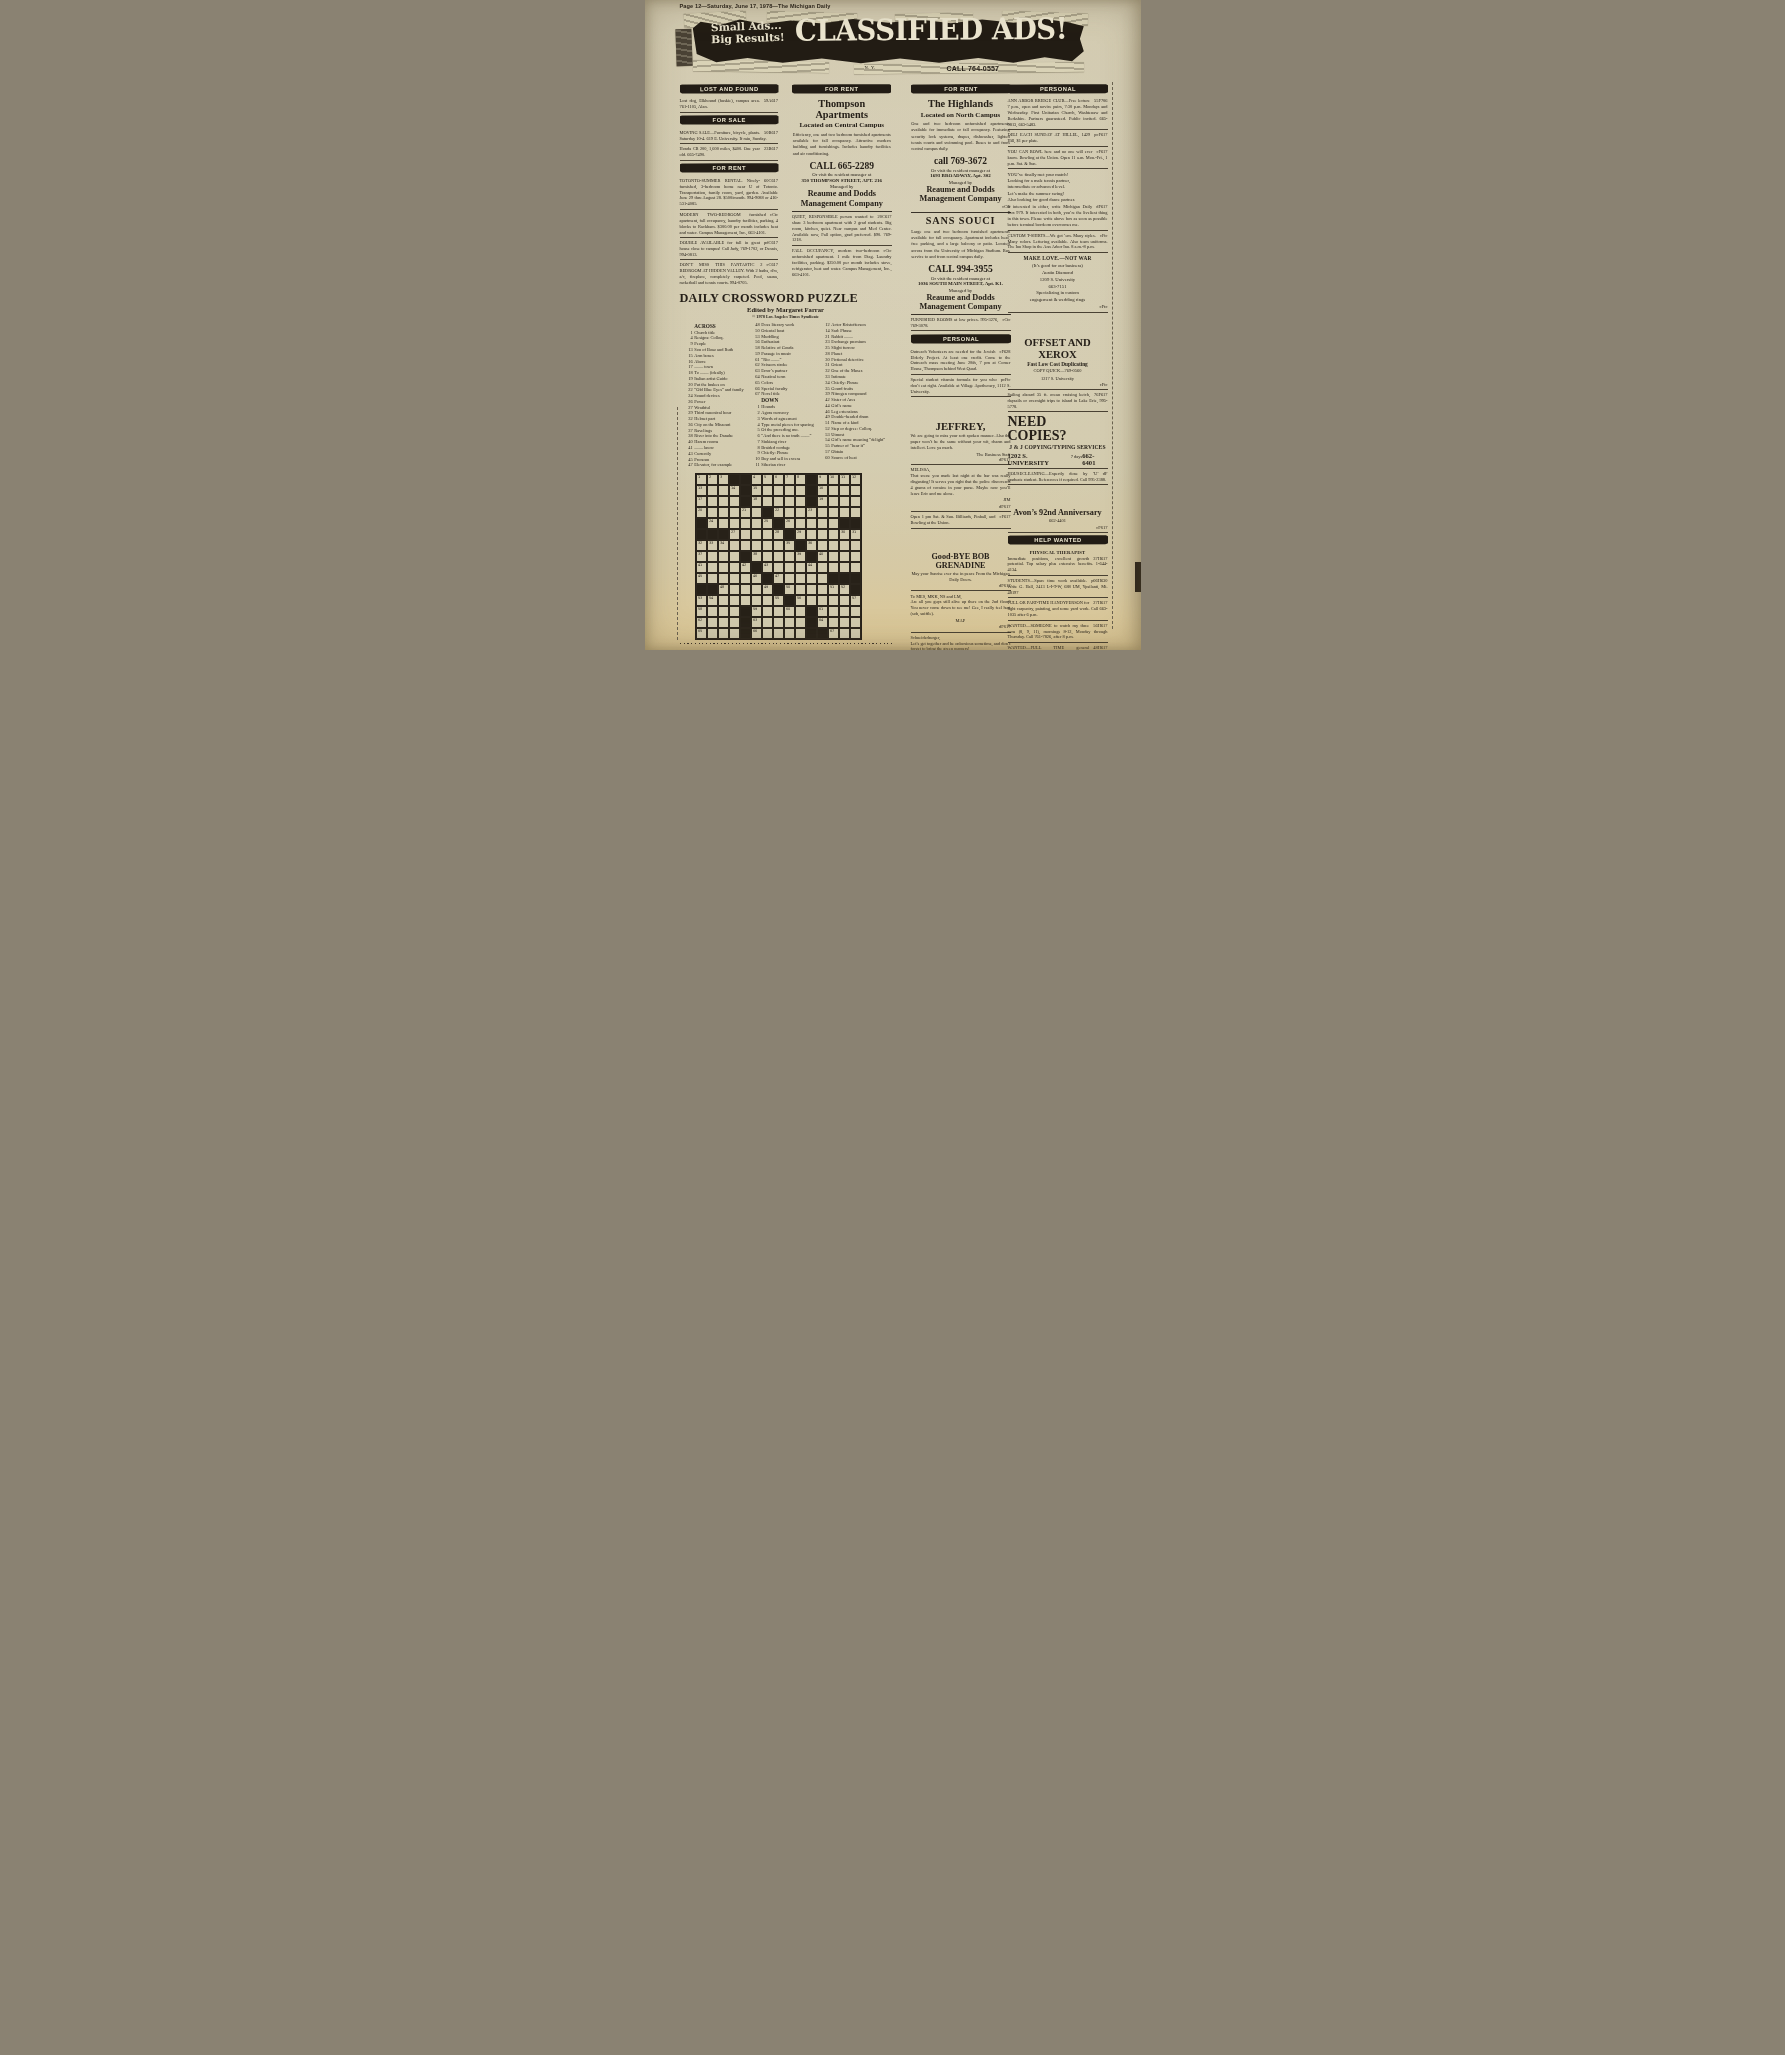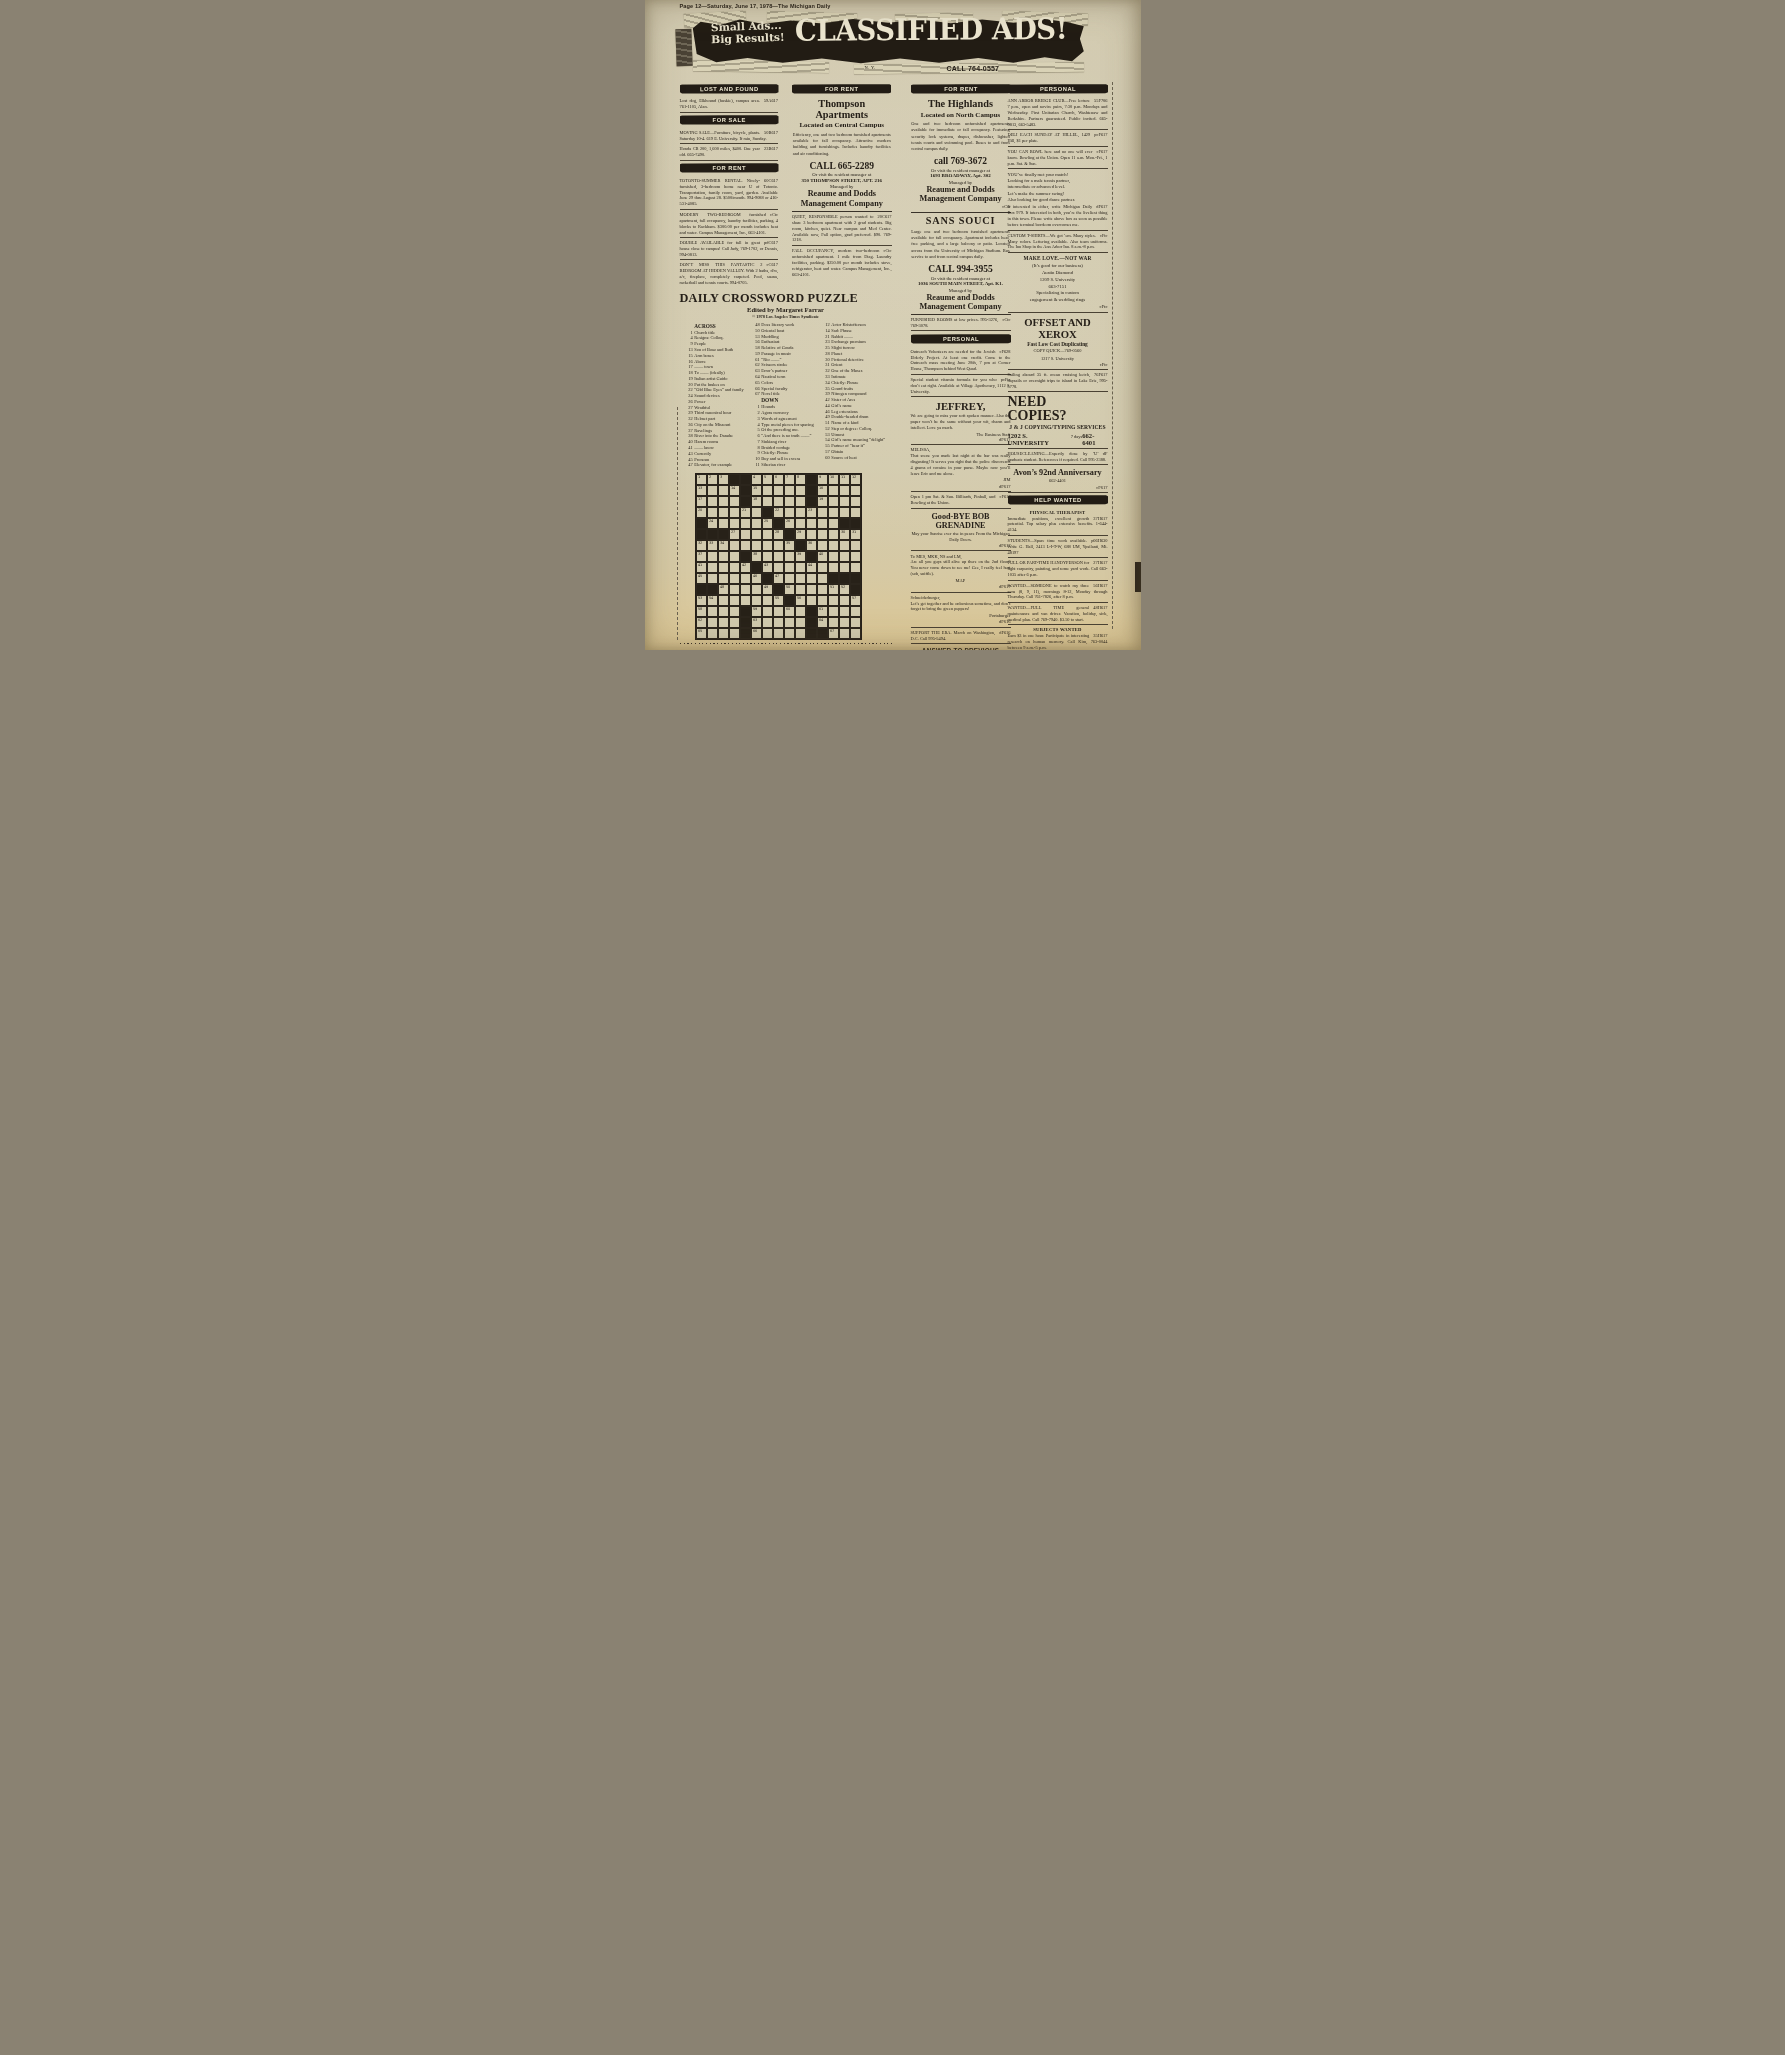--- a/index.html
+++ b/index.html
@@ -51,21 +51,21 @@
   .rental .r-title{font:700 10.3px/1.05 "Liberation Serif",serif;}
   .rental .r-title.sans-souci{font-size:10.3px;letter-spacing:0.8px;}
   .rental .r-sub{font:700 7px/1.2 "Liberation Serif",serif;margin-top:0.4px;}
   .rental .r-body{font-size:4.4px;line-height:1.42;text-align:justify;margin:2.1px 0.8px 0 0.8px;}
   .rental .r-phone{font:700 9.5px "Liberation Serif",serif;margin-top:4px;}
   .rental .r-visit{font-size:4.7px;margin-top:1.6px;}
   .rental .r-addr{font:700 5px "Liberation Serif",serif;margin-top:0.4px;}
   .rental .r-managed{font-size:4.7px;margin-top:1.6px;}
   .rental .r-mgr{font:700 8.2px/1.15 "Liberation Serif",serif;}
 
-  .p-display{padding:2.9px 0 2.1px 0;border-bottom:0.4px solid #4a4234;}
+  .p-display{padding:2.9px 0 2.1px 0;border-bottom:0.4px solid #4a4234;margin-top:20px;}
   .p-display .d-title{text-align:center;font:700 10.7px "Liberation Serif",serif;}
   .p-display .d-title.md{font-size:8.2px;}
   .p-display .d-body{font-size:4.4px;line-height:1.38;text-align:justify;margin-top:1.2px;}
   .p-display .d-body.center{text-align:center;}
   .p-display .d-sub{text-align:center;font:700 5.3px "Liberation Serif",serif;margin-top:0.8px;}
   .center-ad{padding:2.5px 0 1.6px 0;border-bottom:0.4px solid #4a4234;text-align:center;font-size:4.7px;line-height:1.45;}
   .center-ad .first{font-weight:700;font-size:5.3px;letter-spacing:0.2px;}
   .titled-ad{padding:2.1px 0 1.6px 0;border-bottom:0.4px solid #4a4234;}
   .titled-ad .t-title{text-align:center;font:700 4.7px "Liberation Serif",serif;letter-spacing:0.2px;margin-bottom:0.4px;}
   .titled-ad .t-text{font-size:4.4px;line-height:1.34;text-align:justify;}

